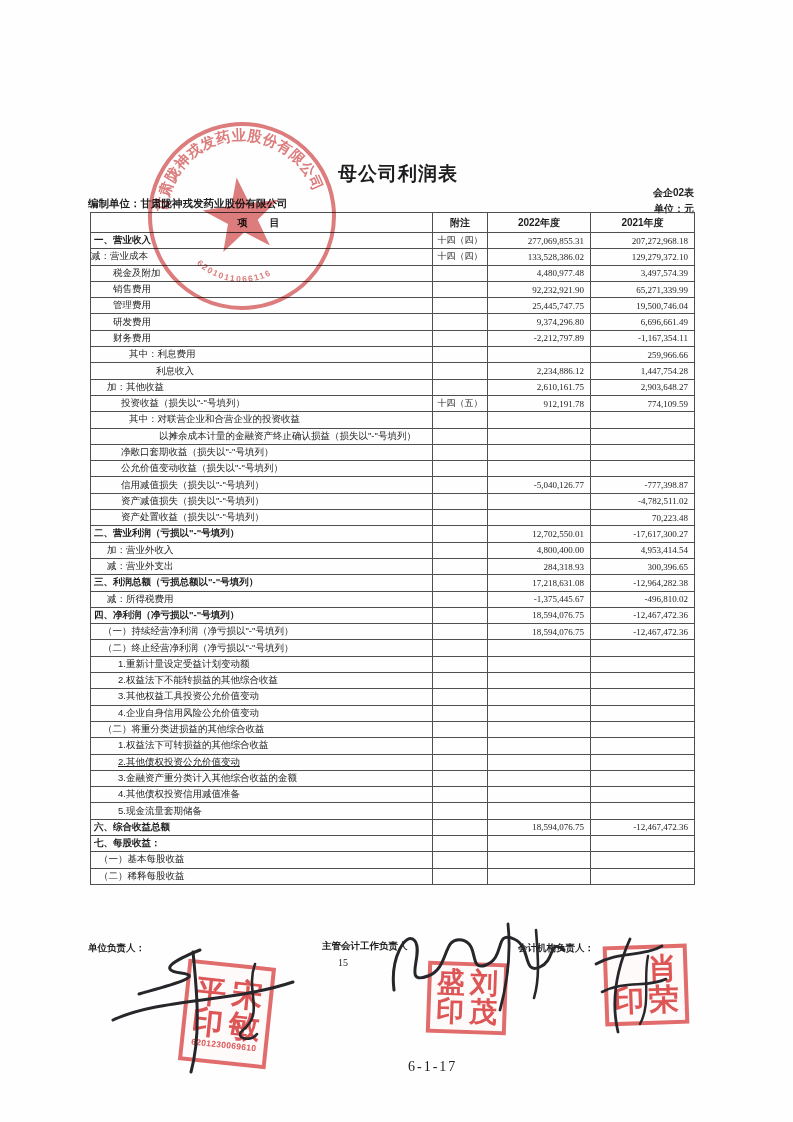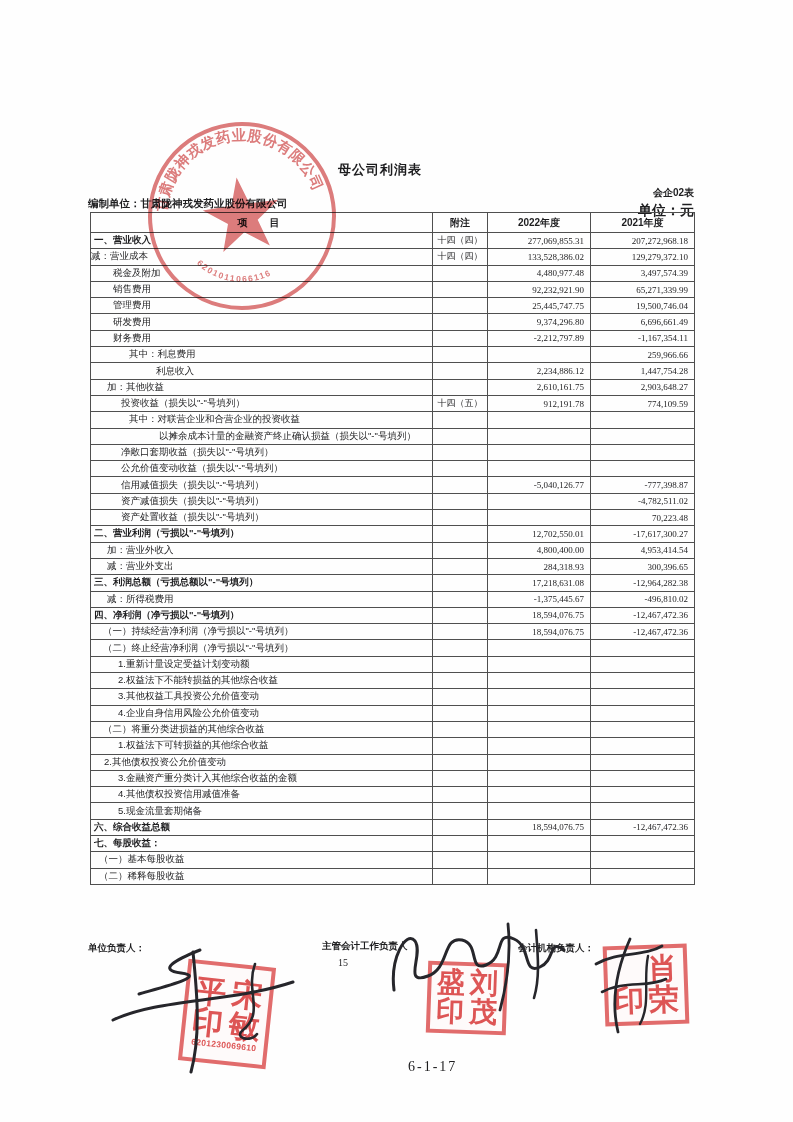--- a/index.html
+++ b/index.html
@@ -3,23 +3,23 @@
 <meta charset="utf-8">
 <style>
   html,body{margin:0;padding:0;}
   body{
     width:793px;height:1122px;position:relative;background:#ffffff;
     font-family:"Liberation Sans","DejaVu Sans",sans-serif;color:#1d1d1f;
     overflow:hidden;
   }
   .page{position:absolute;inset:0;background:#fefefe;}
 
-  .title{position:absolute;left:338px;top:161px;font-size:13px;font-weight:bold;letter-spacing:1px;}
+  .title{position:absolute;left:338px;top:161px;font-size:19px;font-weight:bold;letter-spacing:1px;}
   .form-code{position:absolute;right:99px;top:186px;font-size:10px;font-weight:bold;text-align:right;}
-  .unit-label{position:absolute;right:99px;top:202px;font-size:14px;font-weight:bold;}
+  .unit-label{position:absolute;right:99px;top:202px;font-size:10px;font-weight:bold;}
   .prepared-by{position:absolute;left:88px;top:197px;font-size:10.5px;font-weight:bold;}
 
   table.tbl{
     position:absolute;left:90px;top:212px;width:604px;
     border-collapse:collapse;table-layout:fixed;background:transparent;
   }
   .tbl th,.tbl td{border:1px solid #4f4f4f;overflow:hidden;white-space:nowrap;}
   .tbl th{height:19px;font-size:10px;font-weight:bold;text-align:center;padding:0;}
   .tbl td{height:15.3px;padding:0;}
   .tbl th.h-item{letter-spacing:6px;}
@@ -272,21 +272,21 @@
           <td class="c-num"></td>
           <td class="c-num"></td>
         </tr>
         <tr>
           <td class="c-item" style="padding-left: 27px;">1.权益法下可转损益的其他综合收益</td>
           <td class="c-note"></td>
           <td class="c-num"></td>
           <td class="c-num"></td>
         </tr>
         <tr>
-          <td class="c-item" style="padding-left: 13px;">2.其他债权投资公允价值变动</td>
+          <td class="c-item" style="padding-left: 27px; text-decoration: underline;">2.其他债权投资公允价值变动</td>
           <td class="c-note"></td>
           <td class="c-num"></td>
           <td class="c-num"></td>
         </tr>
         <tr>
           <td class="c-item" style="padding-left: 27px;">3.金融资产重分类计入其他综合收益的金额</td>
           <td class="c-note"></td>
           <td class="c-num"></td>
           <td class="c-num"></td>
         </tr>

